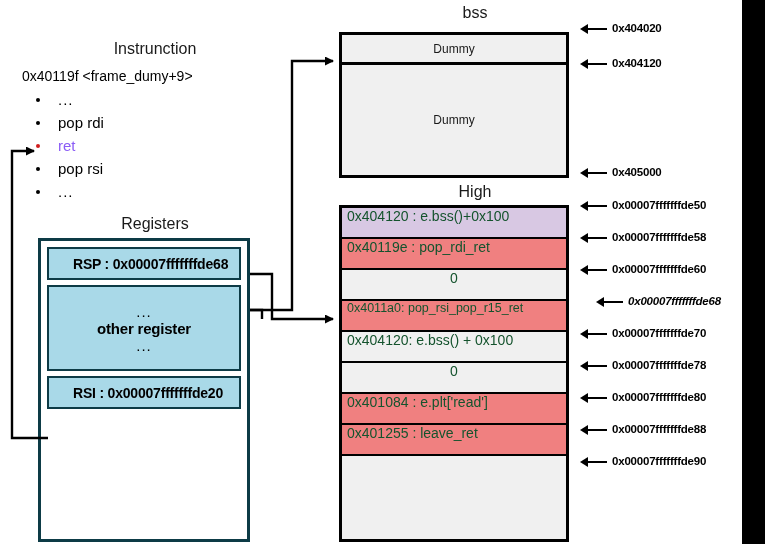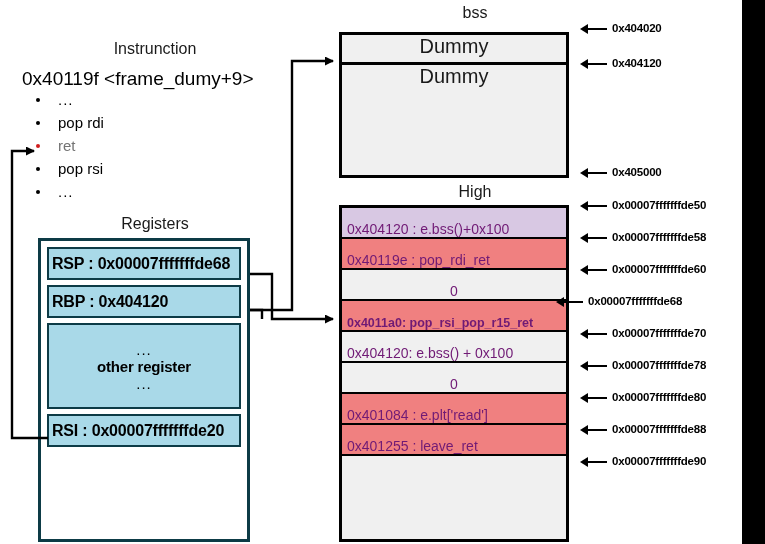--- a/index.html
+++ b/index.html
@@ -33,21 +33,21 @@
     text-align: center;
     font-size: 16px;
     color: #1a1a1a;
     white-space: nowrap;
   }
   
   #instruction-title { left: 60px; top: 40px; width: 190px; }
   #instr-addr {
     position: absolute;
     left: 22px; top: 68px;
-    font-size: 19px;
+    font-size: 14px;
     white-space: nowrap;
   }
   .instr-list {
     position: absolute;
     left: 32px; top: 88px;
     margin: 0; padding: 0;
     list-style: none;
   }
   .instr-list li {
     position: relative;
@@ -58,43 +58,43 @@
     white-space: nowrap;
   }
   .instr-list li::before {
     content: "";
     position: absolute;
     left: 4px; top: 10px;
     width: 4px; height: 4px;
     border-radius: 50%;
     background: #000;
   }
-  .instr-list li.hot { color: #737373; }
+  .instr-list li.hot { color: #8b5cf6; }
   .instr-list li.hot::before { background: #d01e1e; }
   .dots { letter-spacing: 1px; }
 
   
   #registers-title { left: 60px; top: 215px; width: 190px; }
   #registers-box {
     position: absolute;
     left: 38px; top: 238px;
     width: 212px; height: 304px;
     border: 3px solid #0d3b46;
     box-sizing: border-box;
     background: #ffffff;
     padding: 6px;
   }
   .reg-cell {
     background: #a9d9e8;
     border: 2px solid #0d3b46;
     box-sizing: border-box;
-    font-size: 16px;
+    font-size: 14px;
     font-weight: bold;
     color: #000;
-    padding-left: 3px;
+    padding-left: 24px;
     display: flex;
     align-items: center;
     margin-bottom: 5px;
     height: 33px;
     white-space: nowrap;
     letter-spacing: -0.2px;
   }
   .reg-cell.tall {
     height: 86px;
     flex-direction: column;
@@ -113,59 +113,59 @@
   #bss-box {
     position: absolute;
     left: 339px; top: 32px;
     width: 230px; height: 146px;
     border: 3px solid #000;
     box-sizing: border-box;
     background: #f0f0f0;
   }
   .bss-row {
     display: flex;
-    align-items: flex-start;
+    align-items: center;
     justify-content: center;
-    font-size: 20px;
+    font-size: 12px;
     box-sizing: border-box;
     color: #1a1a1a;
   }
   #bss-row-0 { height: 30px; border-bottom: 3px solid #000; }
   #bss-row-1 { height: 110px; }
 
   
   #stack-title { left: 390px; top: 183px; width: 170px; }
   #stack-box {
     position: absolute;
     left: 339px; top: 205px;
     width: 230px; height: 337px;
     border: 3px solid #000;
     box-sizing: border-box;
     background: #f0f0f0;
   }
   .stack-row {
     display: flex;
-    align-items: flex-end;
+    align-items: flex-start;
     box-sizing: border-box;
     height: 31px;
     border-bottom: 2px solid #000;
     font-size: 14px;
-    color: #701a75;
+    color: #14532d;
     padding: 0 5px;
     white-space: nowrap;
     overflow: hidden;
   }
   .stack-row.center { justify-content: center; }
   .stack-row.tall {
     height: 83px;
     border-bottom: none;
     justify-content: center;
     font-size: 16px;
   }
-  .stack-row.shrink { font-size: 12.5px; font-weight: bold; }
+  .stack-row.shrink { font-size: 12.5px; }
   .c-purple { background: #d8c8e3; }
   .c-red    { background: #f08080; }
   .c-grey   { background: #f0f0f0; }
 
   
   .addr {
     position: absolute;
     font-size: 11.5px;
     font-weight: bold;
     white-space: nowrap;
@@ -230,23 +230,20 @@
       <span class="dots">...</span>
     </li>
   </ul>
 
   <div class="sec-title" id="registers-title">Registers</div>
 
   <div id="registers-box">
     <div class="reg-cell">
       <span>RSP : 0x00007fffffffde68</span>
     </div>
-    <div class="reg-cell">
-      <span>RBP : 0x404120</span>
-    </div>
     <div class="reg-cell tall">
       <span class="dots">...</span>
       <span class="sub">other register</span>
       <span class="dots">...</span>
     </div>
     <div class="reg-cell">
       <span>RSI : 0x00007fffffffde20</span>
     </div>
   </div>
 
@@ -302,21 +299,21 @@
 
   <div class="addr" style="left:580px; top:199px;">
     <span class="arrow"></span><span>0x00007fffffffde50</span>
   </div>
   <div class="addr" style="left:580px; top:231px;">
     <span class="arrow"></span><span>0x00007fffffffde58</span>
   </div>
   <div class="addr" style="left:580px; top:263px;">
     <span class="arrow"></span><span>0x00007fffffffde60</span>
   </div>
-  <div class="addr" style="left:556px; top:295px;">
+  <div class="addr" style="left:596px; top:295px;font-style:italic;">
     <span class="arrow"></span><span>0x00007fffffffde68</span>
   </div>
   <div class="addr" style="left:580px; top:327px;">
     <span class="arrow"></span><span>0x00007fffffffde70</span>
   </div>
   <div class="addr" style="left:580px; top:359px;">
     <span class="arrow"></span><span>0x00007fffffffde78</span>
   </div>
   <div class="addr" style="left:580px; top:391px;">
     <span class="arrow"></span><span>0x00007fffffffde80</span>

